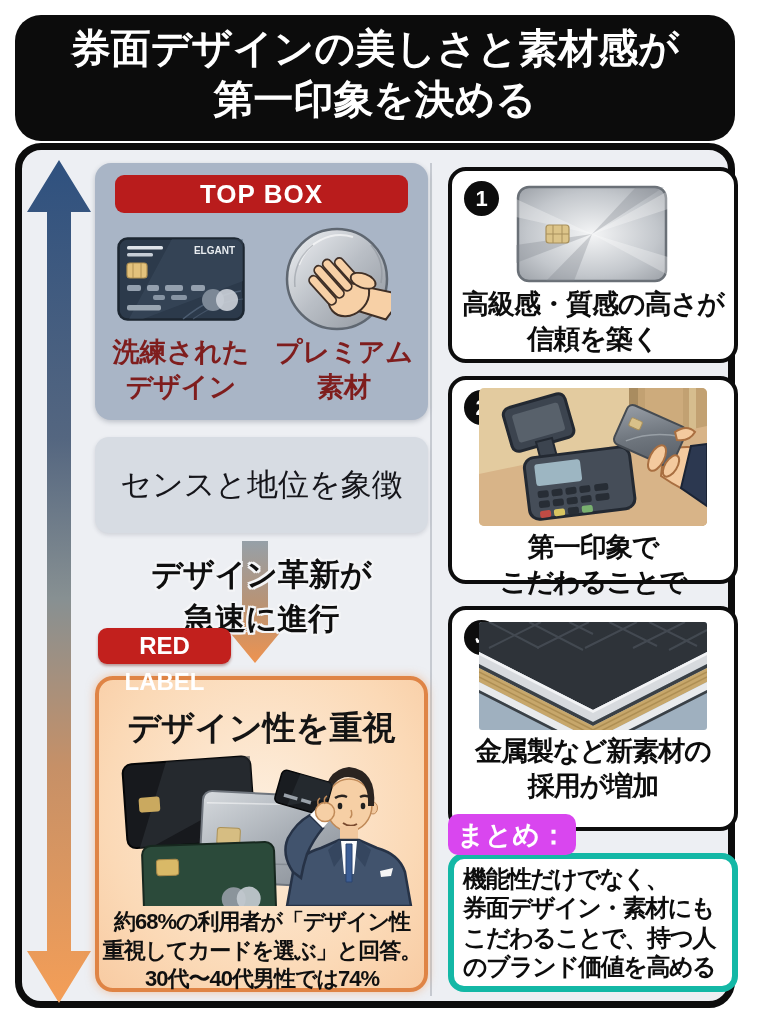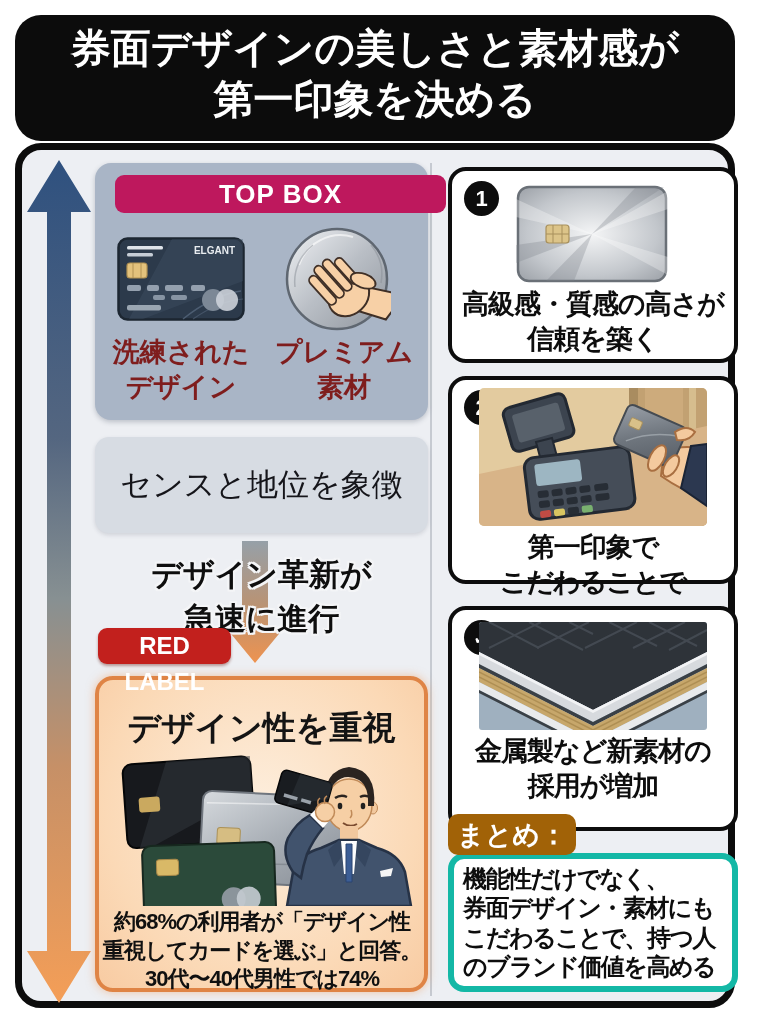--- a/index.html
+++ b/index.html
@@ -16,22 +16,22 @@
   .body-box { position:absolute; left:15px; top:143px; width:720px; height:865px;
     background:#edeff3; border:7px solid #0c0c0c; border-radius:26px; }
   .divider { position:absolute; left:430px; top:163px; width:2px; height:833px; background:#c6cad1; }
 
   
   .main-arrow { position:absolute; left:25px; top:160px; }
 
   
   .top-box { position:absolute; left:95px; top:163px; width:333px; height:257px;
     background:#a9b5c6; border-radius:16px; box-shadow:0 2px 5px rgba(40,50,70,.25); }
-  .top-box-header { position:absolute; left:20px; top:12px; width:331px; height:38px;
-    background:#be185d; border-radius:9px; color:#fff; font-size:26px; font-weight:bold;
+  .top-box-header { position:absolute; left:20px; top:12px; width:293px; height:38px;
+    background:#b91c1c; border-radius:9px; color:#fff; font-size:26px; font-weight:bold;
     text-align:center; line-height:38px; letter-spacing:1px; }
   .tb-card { position:absolute; left:22px; top:74px; }
   .tb-hand { position:absolute; left:188px; top:62px; }
   .tb-label { position:absolute; top:172px; text-align:center; font-size:27px; font-weight:bold;
     line-height:1.3; color:#7f1d1d; }
   .tb-label-design { left:0px; width:172px; }
   .tb-label-material { left:165px; width:168px; }
 
   
   .status-box { position:absolute; left:95px; top:437px; width:333px; height:96px;
@@ -72,21 +72,21 @@
     font-size:27px; font-weight:bold; line-height:1.28; color:#0d0d0d; letter-spacing:-1px; }
   .pb1-img { position:absolute; left:64px; top:14px; }
   .pb1-text { top:116px; }
   .pb2-img { position:absolute; left:27px; top:8px; }
   .pb2-text { top:150px; }
   .pb3-img { position:absolute; left:27px; top:12px; }
   .pb3-text { top:124px; }
 
   
   .summary-label { position:absolute; left:448px; top:814px; width:128px; height:41px;
-    background:#a16207; border-radius:10px; color:#fff; font-size:27px; font-weight:bold;
+    background:#d946ef; border-radius:10px; color:#fff; font-size:27px; font-weight:bold;
     display:flex; align-items:center; justify-content:center; z-index:2; }
   .summary-box { position:absolute; left:448px; top:853px; width:290px; height:139px;
     background:#fff; border:6px solid #14b8a6; border-radius:16px; padding:5px 9px;
     font-size:24px; font-weight:bold; line-height:1.22; letter-spacing:-1.5px; color:#0d0d0d; }
 </style>
 </head>
 <body>
 
 <div class="page">
 

